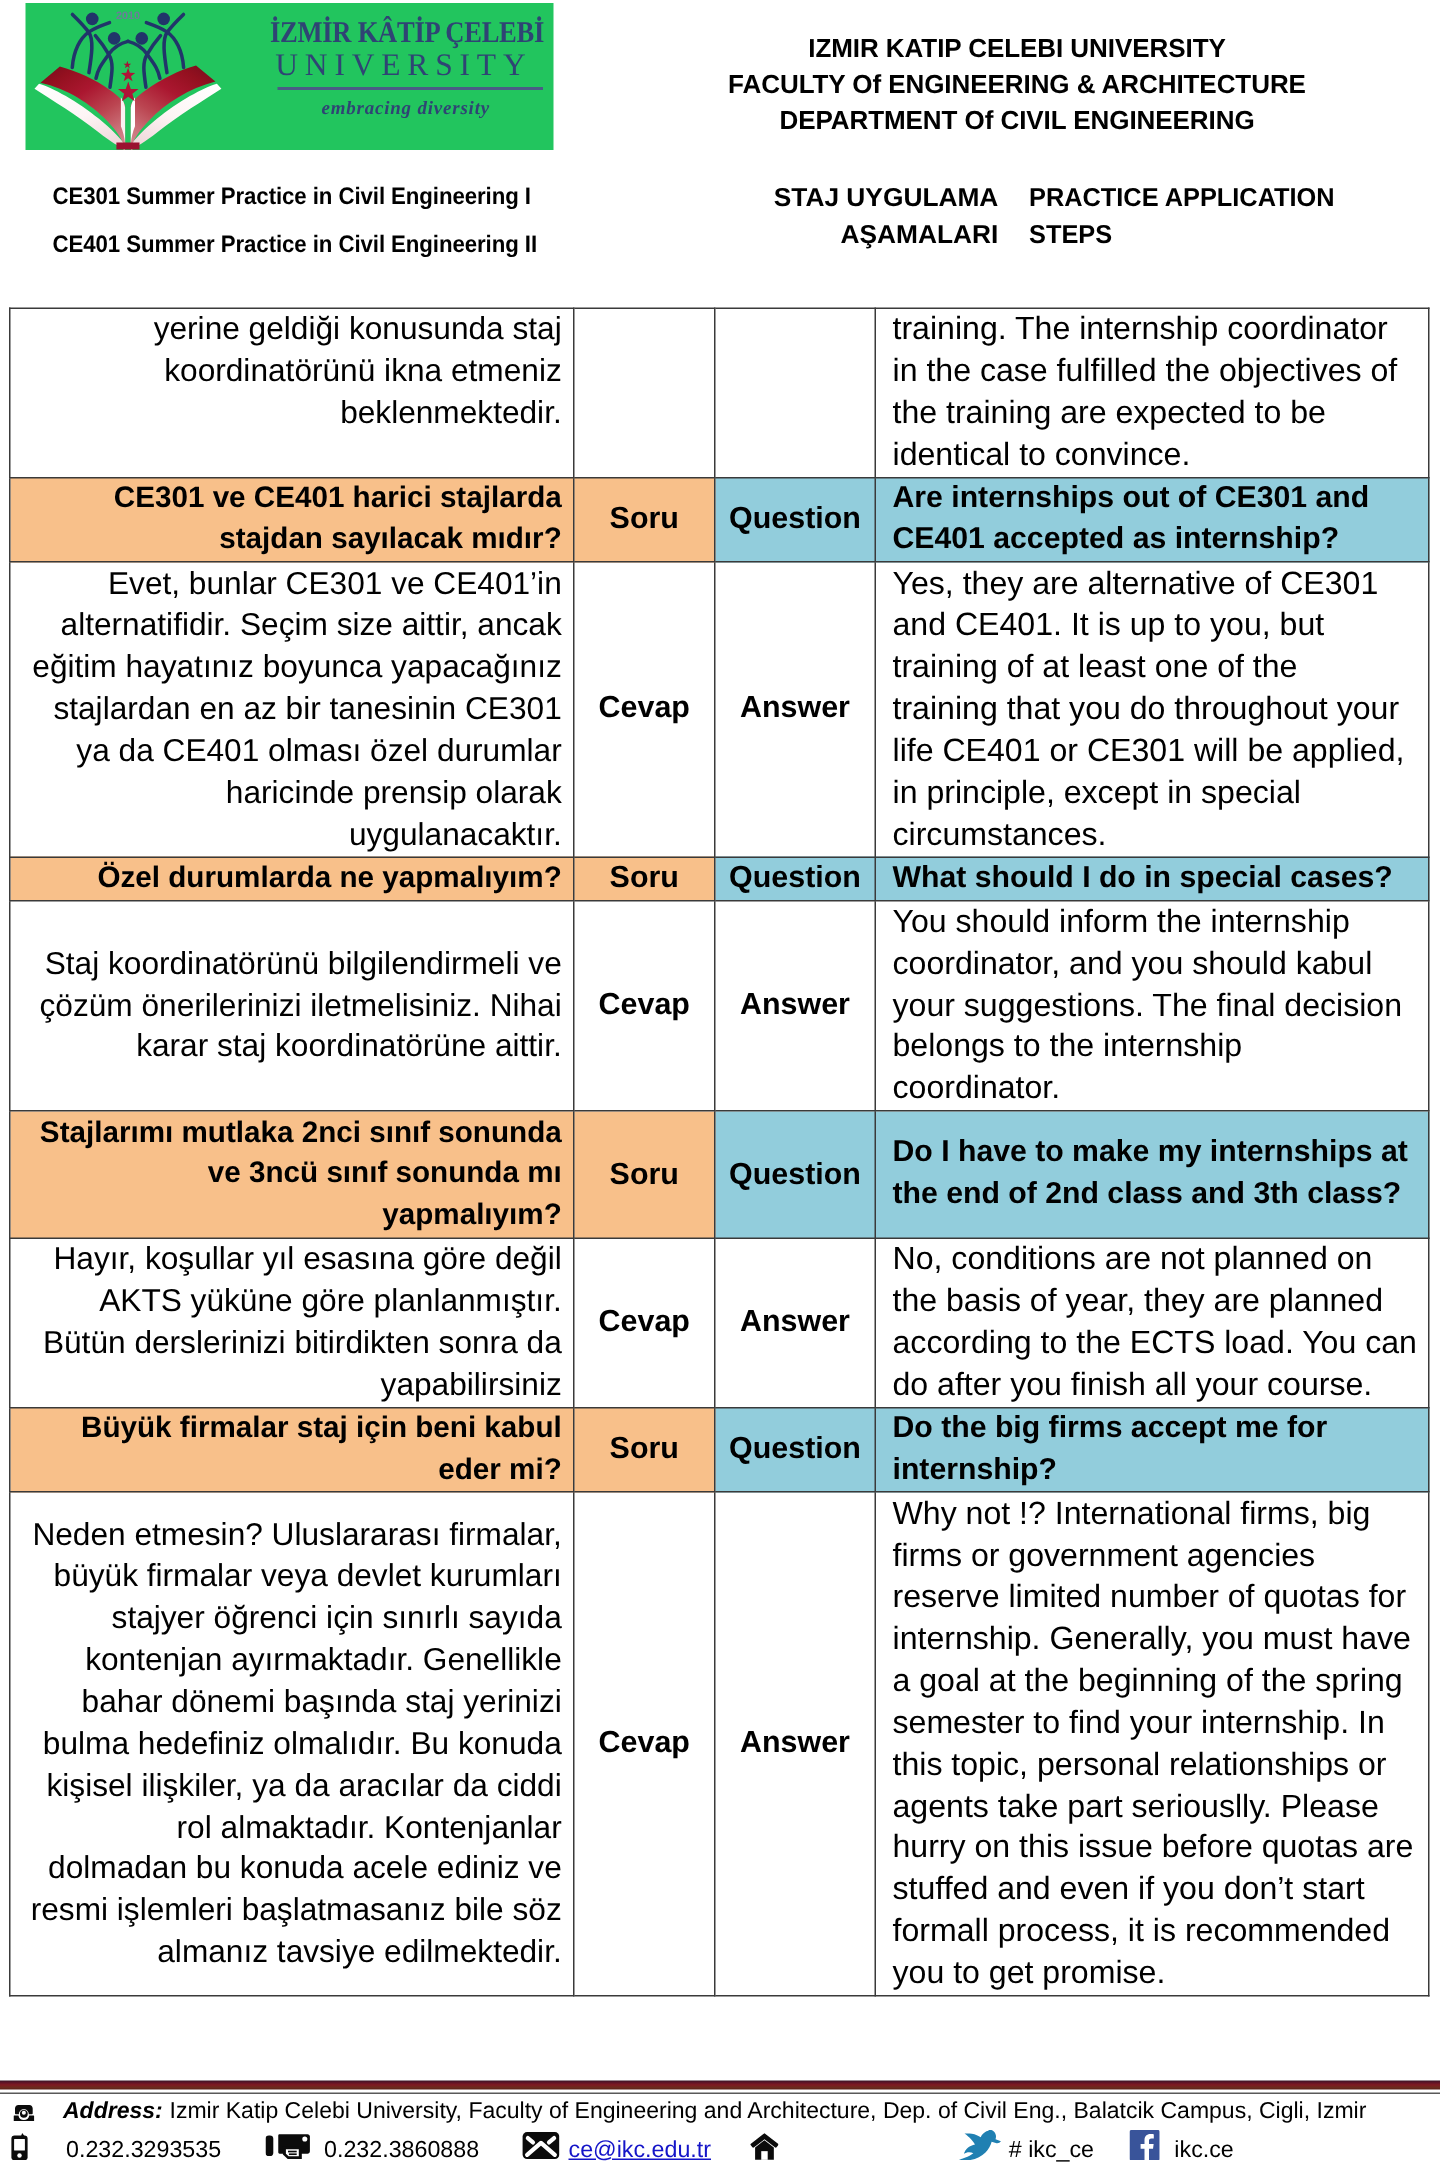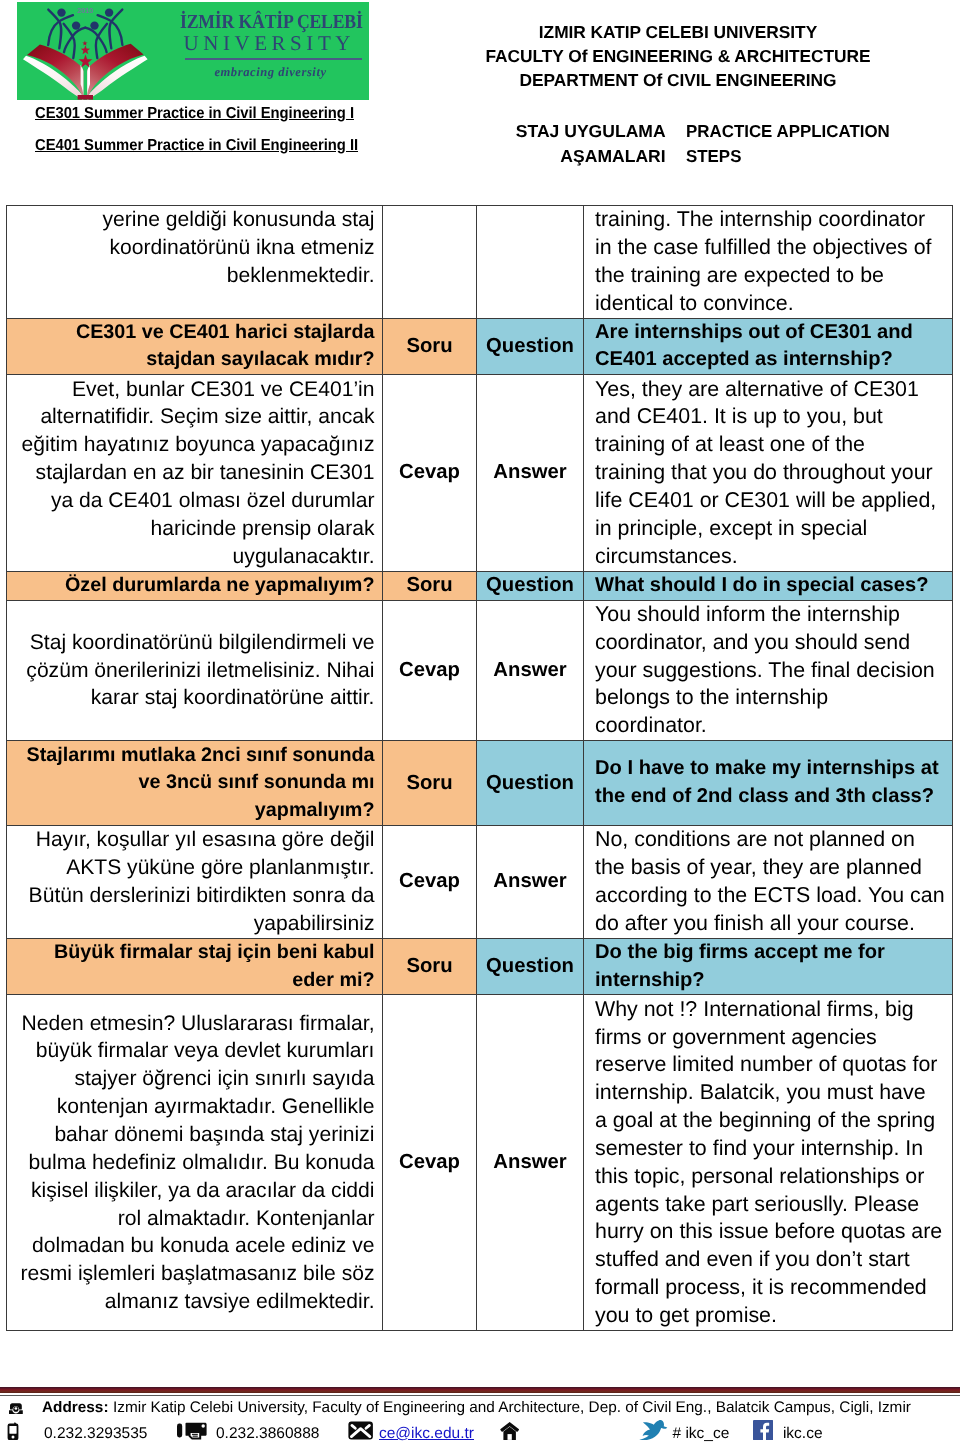--- a/index.html
+++ b/index.html
@@ -21,21 +21,21 @@
   .lt-2{position:absolute;left:4px;top:30.8px;width:183px;
         font-family:"Liberation Serif",serif;font-size:21px;letter-spacing:4.55px;
         line-height:21.4px;white-space:nowrap;}
   .lt-rule{position:absolute;left:5px;top:56.3px;width:177px;height:2.2px;background:#4a5c85;}
   .lt-3{position:absolute;left:0;top:63.5px;width:182px;
         font-family:"Liberation Serif",serif;font-style:italic;font-weight:bold;
         font-size:12.6px;letter-spacing:0.55px;line-height:13px;text-align:center;}
   .hdr-right{position:absolute;left:378px;top:19.8px;width:600px;text-align:center;}
   .hdr-right div{font-weight:bold;font-size:17.35px;line-height:24px;letter-spacing:-0.05px;white-space:nowrap;}
 
-  .courses{position:absolute;left:34.6px;top:98px;width:430px;text-decoration:underline;}
+  .courses{position:absolute;left:34.6px;top:116px;width:430px;}
   .courses div{font-weight:bold;font-size:15.9px;line-height:31.6px;letter-spacing:-0.05px;white-space:nowrap;
                transform:scaleX(0.932);transform-origin:left center;}
 
   .steps{position:absolute;left:400px;top:119.3px;width:540px;
          font-weight:bold;font-size:17.3px;line-height:24.3px;}
   .steps .row{display:flex;}
   .steps .tr{width:265.6px;text-align:right;white-space:nowrap;transform:scaleX(1.015);transform-origin:right center;}
   .steps .en{margin-left:20.6px;text-align:left;white-space:nowrap;transform:scaleX(0.978);transform-origin:left center;}
 
   
@@ -57,21 +57,21 @@
   
   .footer{position:absolute;left:0;top:1387px;width:960px;}
   .f-rule{position:absolute;left:0;top:0;width:960px;height:6px;
           background:linear-gradient(180deg,#3a1726 0%,#5e1426 22%,#7f1a21 48%,#6b2a1d 78%,#5a2018 100%);}
   .f-rule2{position:absolute;left:0;top:8.3px;width:960px;height:1.2px;background:#595959;}
   .f-item{position:absolute;white-space:nowrap;}
   .f-r1{top:12.6px;font-size:15.35px;line-height:15.35px;}
   .f-r2{top:38.8px;font-size:15.5px;line-height:15.5px;}
   .f-ico{position:absolute;display:block;}
   .f-link{color:#1414c8;text-decoration:underline;}
-  .f-bold{font-weight:bold;}
+  .f-bold{font-weight:bold;font-style:italic;}
 </style>
 </head>
 <body>
 
 <div class="page">
 
   <div class="logo-box">
     <svg class="logo-emblem" viewBox="0 0 140 100" xmlns="http://www.w3.org/2000/svg">
       <defs>
         <linearGradient id="bkL" gradientUnits="userSpaceOnUse" x1="14" y1="40" x2="56" y2="104">
@@ -229,21 +229,21 @@
         <tr class="a" style="height: 140.7px;">
           <td class="c-tr">
             <div class="ln al-right">Staj koordinatörünü bilgilendirmeli ve</div>
             <div class="ln al-right">çözüm önerilerinizi iletmelisiniz. Nihai</div>
             <div class="ln al-right">karar staj koordinatörüne aittir.</div>
           </td>
           <td class="c-l1">Cevap</td>
           <td class="c-l2">Answer</td>
           <td class="c-en">
             <div class="ln">You should inform the internship</div>
-            <div class="ln">coordinator, and you should send</div>
+            <div class="ln">coordinator, and you should kabul</div>
             <div class="ln">your suggestions. The final decision</div>
             <div class="ln">belongs to the internship</div>
             <div class="ln">coordinator.</div>
           </td>
         </tr>
         <tr class="q" style="height: 85px;">
           <td class="c-tr">
             <div class="ln al-right">Stajlarımı mutlaka 2nci sınıf sonunda</div>
             <div class="ln al-right">ve 3ncü sınıf sonunda mı</div>
             <div class="ln al-right">yapmalıyım?</div>
@@ -296,21 +296,21 @@
             <div class="ln al-right">dolmadan bu konuda acele ediniz ve</div>
             <div class="ln al-right">resmi işlemleri başlatmasanız bile söz</div>
             <div class="ln al-right">almanız tavsiye edilmektedir.</div>
           </td>
           <td class="c-l1">Cevap</td>
           <td class="c-l2">Answer</td>
           <td class="c-en">
             <div class="ln">Why not !? International firms, big</div>
             <div class="ln">firms or government agencies</div>
             <div class="ln">reserve limited number of quotas for</div>
-            <div class="ln">internship. Balatcik, you must have</div>
+            <div class="ln">internship. Generally, you must have</div>
             <div class="ln">a goal at the beginning of the spring</div>
             <div class="ln">semester to find your internship. In</div>
             <div class="ln">this topic, personal relationships or</div>
             <div class="ln">agents take part seriouslly. Please</div>
             <div class="ln">hurry on this issue before quotas are</div>
             <div class="ln">stuffed and even if you don’t start</div>
             <div class="ln">formall process, it is recommended</div>
             <div class="ln">you to get promise.</div>
           </td>
         </tr>

